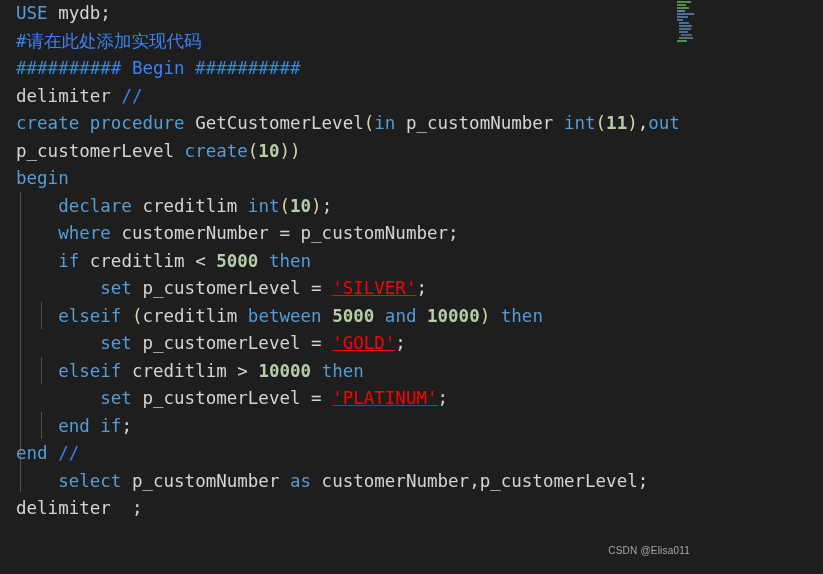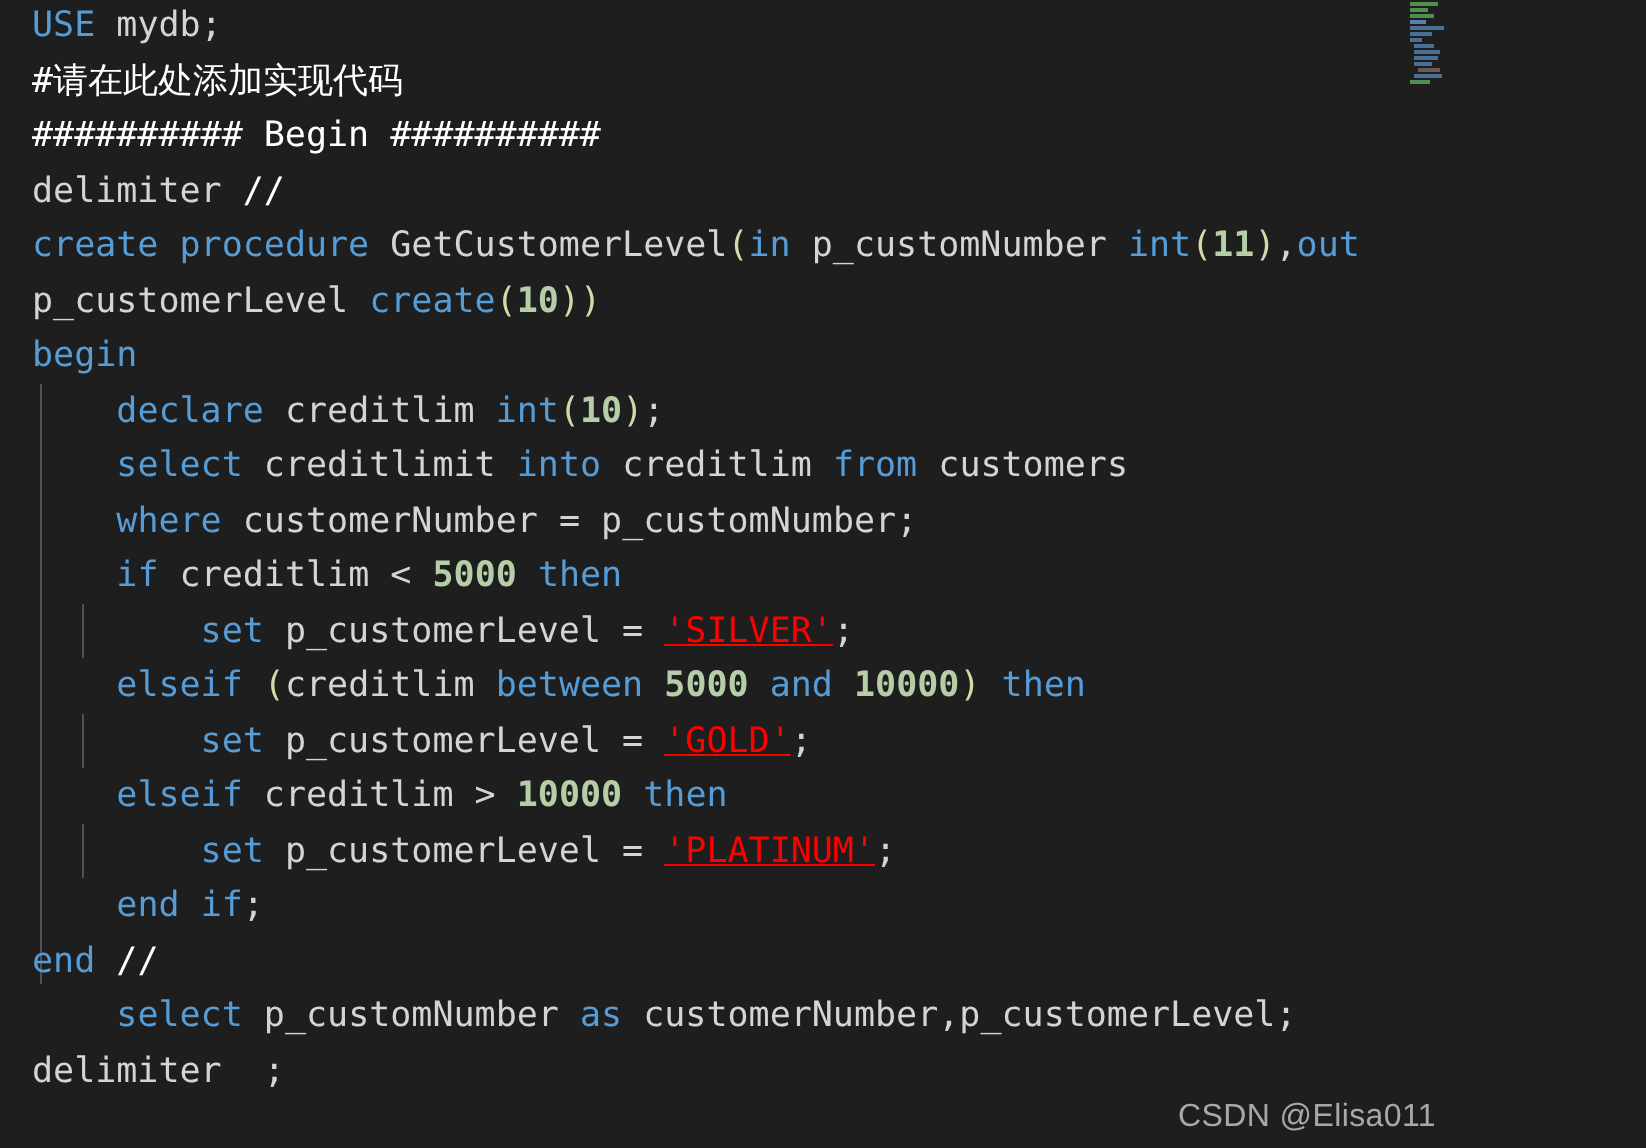--- a/index.html
+++ b/index.html
@@ -13,21 +13,20 @@
     overflow: hidden;
     font-family: "DejaVu Sans Mono", "Liberation Mono", monospace;
   }
 
   #editor {
     position: relative;
     width: 698px;
     height: 574px;
     background: #1e1e1e;
     overflow: hidden;
-    padding-left: 28px;
   }
 
   
   #code {
     position: absolute;
     left: 0;
     top: 0;
     width: 823px;
     height: 574px;
     padding: 0;
@@ -47,21 +46,21 @@
 
   .line .ind {
     display: inline-block;
   }
 
   
   .kw   { color: #569cd6; }   
   .id   { color: #d4d4d4; }   
   .num  { color: #b5cea8; font-weight: bold; }   
   .str  { color: #ff0000; text-decoration: underline; }   
-  .cmt  { color: #ffffff; margin-top: 24px; }   
+  .cmt  { color: #3b82f6; margin-top: 24px; }   
   .op   { color: #d4d4d4; }
   .punc { color: #d7d7a8; }   
 
   
   .guide {
     position: absolute;
     width: 1px;
     background: #515151;
   }
 
@@ -78,23 +77,23 @@
   #minimap .mrow {
     position: absolute;
     height: 2px;
     border-radius: 0;
   }
 
   
   #watermark {
     position: absolute;
     right: 8px;
-    bottom: 6px;
+    bottom: 18px;
     font-family: "Liberation Sans", sans-serif;
-    font-size: 16px;
+    font-size: 10px;
     color: #a8a8a8;
     letter-spacing: 0.2px;
     user-select: none;
   }
 </style>
 </head>
 <body>
 
 <div id="editor">
 
@@ -107,21 +106,20 @@
 
   <div id="code">
       <div class="line"><span class="kw">USE</span><span class="op"> </span><span class="id">mydb</span><span class="op">;</span></div>
       <div class="line"><span class="cmt">#请在此处添加实现代码</span></div>
       <div class="line"><span class="cmt">########## Begin ##########</span></div>
       <div class="line"><span class="id">delimiter</span><span class="op"> </span><span class="cmt">//</span></div>
       <div class="line"><span class="kw">create</span><span class="op"> </span><span class="kw">procedure</span><span class="op"> </span><span class="id">GetCustomerLevel</span><span class="punc">(</span><span class="kw">in</span><span class="op"> </span><span class="id">p_customNumber</span><span class="op"> </span><span class="kw">int</span><span class="punc">(</span><span class="num">11</span><span class="punc">)</span><span class="op">,</span><span class="kw">out</span></div>
       <div class="line"><span class="id">p_customerLevel</span><span class="op"> </span><span class="kw">create</span><span class="punc">(</span><span class="num">10</span><span class="punc">)</span><span class="punc">)</span></div>
       <div class="line"><span class="kw">begin</span></div>
       <div class="line"><span class="ind">    </span><span class="kw">declare</span><span class="op"> </span><span class="id">creditlim</span><span class="op"> </span><span class="kw">int</span><span class="punc">(</span><span class="num">10</span><span class="punc">)</span><span class="op">;</span></div>
-      <div class="line"><span class="ind">    </span><span class="kw">select</span><span class="op"> </span><span class="id">creditlimit</span><span class="op"> </span><span class="kw">into</span><span class="op"> </span><span class="id">creditlim</span><span class="op"> </span><span class="kw">from</span><span class="op"> </span><span class="id">customers</span></div>
       <div class="line"><span class="ind">    </span><span class="kw">where</span><span class="op"> </span><span class="id">customerNumber</span><span class="op"> </span><span class="op">=</span><span class="op"> </span><span class="id">p_customNumber</span><span class="op">;</span></div>
       <div class="line"><span class="ind">    </span><span class="kw">if</span><span class="op"> </span><span class="id">creditlim</span><span class="op"> </span><span class="op">&lt;</span><span class="op"> </span><span class="num">5000</span><span class="op"> </span><span class="kw">then</span></div>
       <div class="line"><span class="ind">        </span><span class="kw">set</span><span class="op"> </span><span class="id">p_customerLevel</span><span class="op"> </span><span class="op">=</span><span class="op"> </span><span class="str">'SILVER'</span><span class="op">;</span></div>
       <div class="line"><span class="ind">    </span><span class="kw">elseif</span><span class="op"> </span><span class="punc">(</span><span class="id">creditlim</span><span class="op"> </span><span class="kw">between</span><span class="op"> </span><span class="num">5000</span><span class="op"> </span><span class="kw">and</span><span class="op"> </span><span class="num">10000</span><span class="punc">)</span><span class="op"> </span><span class="kw">then</span></div>
       <div class="line"><span class="ind">        </span><span class="kw">set</span><span class="op"> </span><span class="id">p_customerLevel</span><span class="op"> </span><span class="op">=</span><span class="op"> </span><span class="str">'GOLD'</span><span class="op">;</span></div>
       <div class="line"><span class="ind">    </span><span class="kw">elseif</span><span class="op"> </span><span class="id">creditlim</span><span class="op"> </span><span class="op">&gt;</span><span class="op"> </span><span class="num">10000</span><span class="op"> </span><span class="kw">then</span></div>
       <div class="line"><span class="ind">        </span><span class="kw">set</span><span class="op"> </span><span class="id">p_customerLevel</span><span class="op"> </span><span class="op">=</span><span class="op"> </span><span class="str">'PLATINUM'</span><span class="op">;</span></div>
       <div class="line"><span class="ind">    </span><span class="kw">end</span><span class="op"> </span><span class="kw">if</span><span class="op">;</span></div>
       <div class="line"><span class="kw">end</span><span class="op"> </span><span class="cmt">//</span></div>
       <div class="line"><span class="ind">    </span><span class="kw">select</span><span class="op"> </span><span class="id">p_customNumber</span><span class="op"> </span><span class="kw">as</span><span class="op"> </span><span class="id">customerNumber</span><span class="op">,</span><span class="id">p_customerLevel</span><span class="op">;</span></div>

